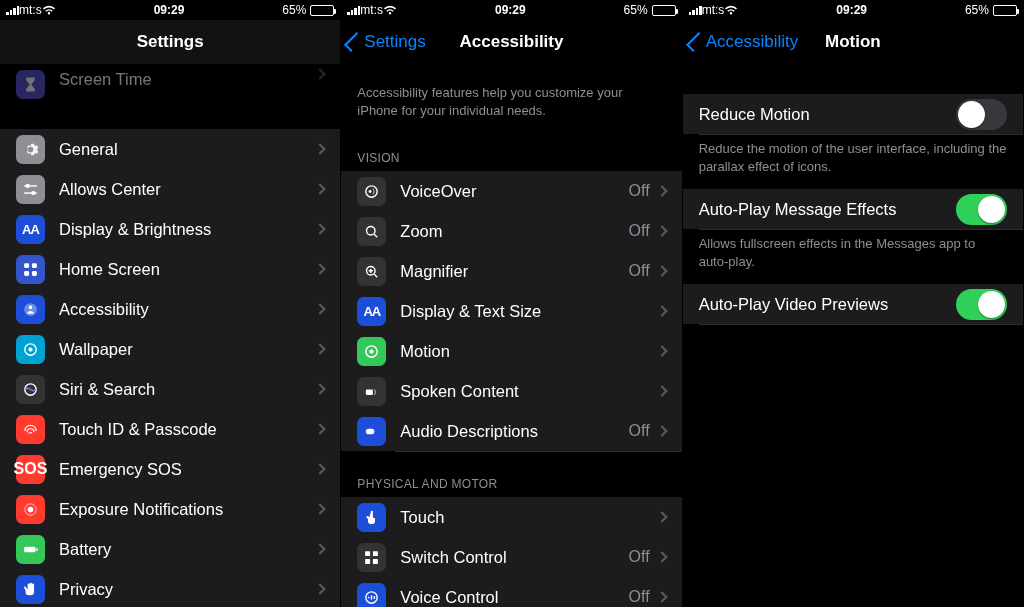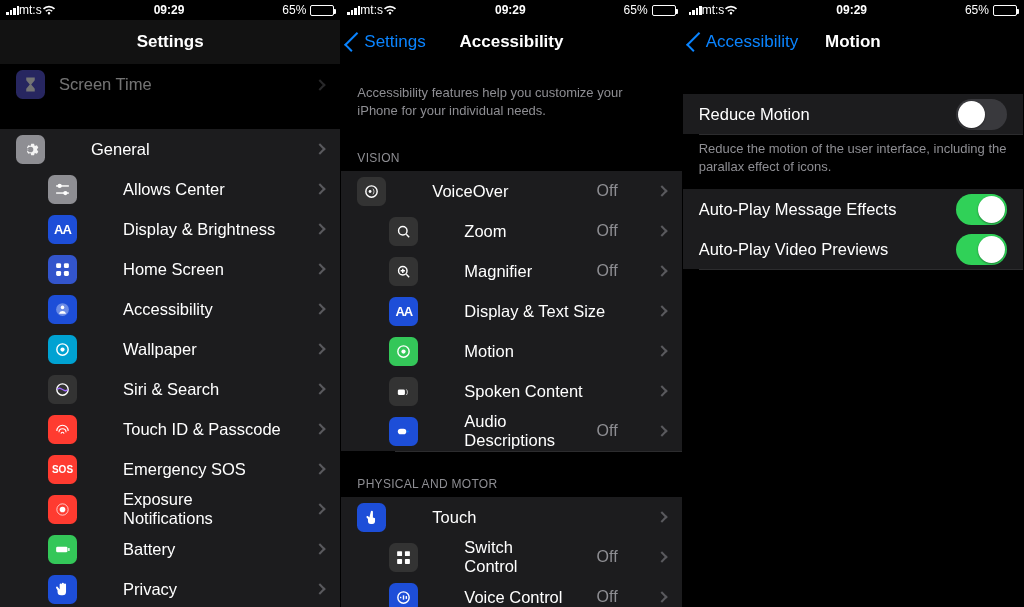--- a/index.html
+++ b/index.html
@@ -78,21 +78,20 @@
   }
   .section-footer {
     font-size: 13px; color: #8e8e93;
     padding: 6px 16px 14px; line-height: 1.35;
   }
   .row, .toggle-row {
     display: flex; align-items: center;
     min-height: 40px; padding: 0 16px 0 16px;
     background: #1c1c1e;
     position: relative;
-    gap: 32px;
   }
   .row + .row::before, .toggle-row + .section-footer, .row + .toggle-row::before {
     content:"";
   }
   .row::after, .toggle-row::after {
     content:""; position:absolute; left:54px; right:0; bottom:0; height:0.5px; background:#2c2c2e;
   }
   .panel3 .row::after, .panel3 .toggle-row::after { left: 16px; }
   .icon-box {
     width: 29px; height: 29px; border-radius: 6.5px;
@@ -113,21 +112,21 @@
     background: #39393d;
   }
   .toggle.on { background: #30d158; }
   .toggle .knob {
     width: 27px; height: 27px; border-radius: 50%; background: #fff;
     position:absolute; top:2px; left:2px;
     box-shadow: 0 1px 2px rgba(0,0,0,0.4);
   }
   .toggle.on .knob { left: 22px; }
   .ghost-row {
-    display:flex; align-items:center; padding: 6px 16px 12px;
+    display:flex; align-items:flex-start; padding: 6px 16px 12px;
     opacity: 0.45;
   }
   .ghost-row .icon-box { background:#5856d6; }
   .ghost-row .row-label { font-size: 16.5px; }
   .ghost-row .chev-right { margin-left:auto; }
   
   .ic-gray{background:#8e8e93;} .ic-blue{background:#1d4ed8;}
   .ic-darkblue{background:#3355cc;} .ic-cyan{background:#00a2d2;}
   .ic-purple{background:#5856d6;} .ic-red{background:#ff3b30;}
   .ic-green{background:#34c759;} .ic-sos{background:#ff3b30;}
@@ -248,21 +247,21 @@
           <div class="icon-box ic-red">
             <svg class="svg-icon" viewBox="0 0 24 24">
               <path fill="none" stroke="#fff" stroke-width="1.5" d="M4 14a8 8 0 0116 0M7 16a5 5 0 0110 0M10 18a2 2 0 014 0"></path>
             </svg>
           </div>
           <div class="row-label">Touch ID &amp; Passcode</div>
           <span class="chev-right"></span>
         </div>
         <div class="row">
           <div class="icon-box ic-sos">
-            <span style="font-size:10px;font-weight:800;">SOS</span>
+            <span style="font-size:16px;font-weight:800;">SOS</span>
           </div>
           <div class="row-label">Emergency SOS</div>
           <span class="chev-right"></span>
         </div>
         <div class="row">
           <div class="icon-box ic-red">
             <svg class="svg-icon" viewBox="0 0 24 24">
               <circle fill="#fff" cx="12" cy="12" r="4"></circle>
               <circle fill="none" stroke="#fff" cx="12" cy="12" r="8"></circle>
             </svg>
@@ -474,20 +473,21 @@
             <div class="knob"></div>
           </div>
         </div>
         <div class="section-footer">Reduce the motion of the user interface, including the parallax effect of icons.</div>
         <div class="toggle-row">
           <div class="row-label">Auto-Play Message Effects</div>
           <div class="toggle on">
             <div class="knob"></div>
           </div>
         </div>
+        <div class="section-footer">Allows fullscreen effects in the Messages app to auto-play.</div>
         <div class="toggle-row">
           <div class="row-label">Auto-Play Video Previews</div>
           <div class="toggle on">
             <div class="knob"></div>
           </div>
         </div>
         <div style="height: 18px;"></div>
       </div>
   </div>
 </div>

